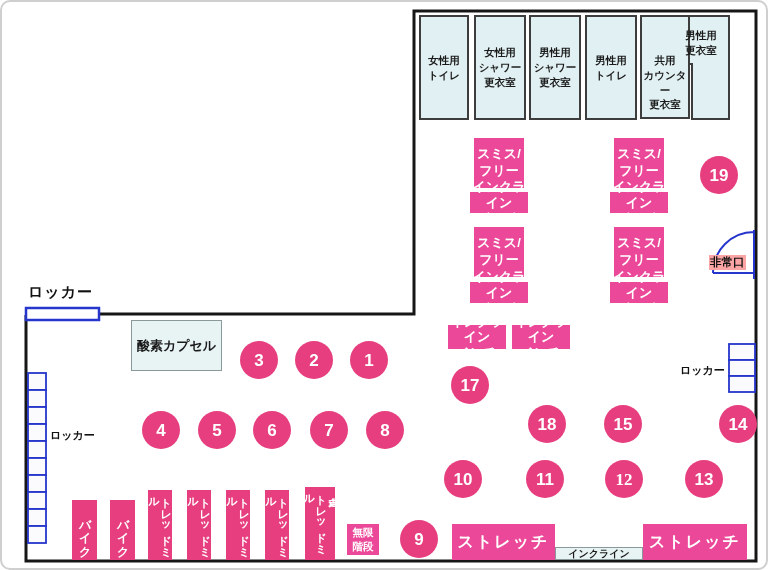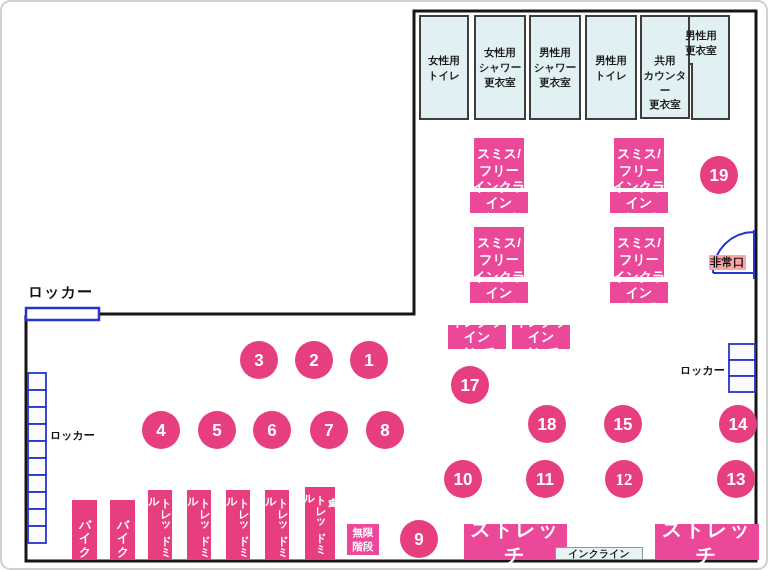--- a/index.html
+++ b/index.html
@@ -18,21 +18,21 @@
     position:absolute;box-sizing:border-box;display:flex;align-items:center;justify-content:center;
     text-align:center;font-size:10.5px;font-weight:700;color:#1a1a1a;line-height:1.4;white-space:pre-line;
   }
   .pinkbox{
     position:absolute;box-sizing:border-box;background:#ec4899;color:#fff;font-weight:700;
     display:flex;align-items:center;justify-content:center;text-align:center;
     white-space:pre-line;line-height:1.3;
   }
   .smith{font-size:13px;}
   .incline{font-size:13px;line-height:1.2;}
-  .stretch{font-size:20px;letter-spacing:2px;margin-left:12px;}
+  .stretch{font-size:16px;letter-spacing:2px;}
   .stairs{font-size:10.5px;line-height:1.3;}
   .vbox{
     position:absolute;box-sizing:border-box;background:#e63e7e;color:#fff;font-weight:700;
     display:flex;flex-direction:row;align-items:center;justify-content:center;
   }
   .vtext{writing-mode:vertical-rl;font-size:11px;line-height:1.1;}
   .vtext.small{font-size:9px;align-self:flex-start;padding-top:4px;}
   .circle{
     position:absolute;width:38px;height:38px;border-radius:50%;background:#e63e7e;color:#fff;
     font-weight:700;font-size:17px;display:flex;align-items:center;justify-content:center;line-height:1;
@@ -90,20 +90,21 @@
 シャワー
 更衣室</div>
   <div class="room" style="left:583px;top:13px;width:52px;height:105px;">男性用
 トイレ</div>
   <div class="room" style="left:638px;top:13px;width:50px;height:104px;align-items:flex-end;padding-bottom:5px;">共用
 カウンター
 更衣室</div>
   <div class="room-label" style="left:674px;top:24px;width:50px;height:34px;">男性用
 更衣室</div>
 
+  <div class="cyanbox" style="left:129px;top:318px;width:91px;height:51px;font-size:13px;">酸素カプセル</div>
 
   <div class="pinkbox smith" style="left:472px;top:136px;width:50px;height:50px;">スミス/
 フリー</div>
   <div class="pinkbox smith" style="left:612px;top:136px;width:50px;height:50px;">スミス/
 フリー</div>
   <div class="pinkbox smith" style="left:472px;top:225px;width:50px;height:50px;">スミス/
 フリー</div>
   <div class="pinkbox smith" style="left:612px;top:225px;width:50px;height:50px;">スミス/
 フリー</div>
 
@@ -125,21 +126,21 @@
   <div class="circle" style="left:238px;top:339px;">3</div>
   <div class="circle" style="left:140px;top:409px;">4</div>
   <div class="circle" style="left:196px;top:409px;">5</div>
   <div class="circle" style="left:251px;top:409px;">6</div>
   <div class="circle" style="left:308px;top:409px;">7</div>
   <div class="circle" style="left:364px;top:409px;">8</div>
   <div class="circle" style="left:398px;top:518px;">9</div>
   <div class="circle" style="left:442px;top:458px;">10</div>
   <div class="circle" style="left:524px;top:458px;">11</div>
   <div class="circle" style="left:603px;top:458px;font-family:Liberation Serif, serif;">12</div>
-  <div class="circle" style="left:715px;top:458px;">13</div>
+  <div class="circle" style="left:683px;top:458px;">13</div>
   <div class="circle" style="left:717px;top:403px;">14</div>
   <div class="circle" style="left:602px;top:403px;">15</div>
   <div class="circle" style="left:526px;top:403px;">18</div>
   <div class="circle" style="left:449px;top:364px;">17</div>
   <div class="circle" style="left:698px;top:154px;">19</div>
 
   <div class="floor-label" style="left:48px;top:426px;font-size:11px;">ロッカー</div>
   <div class="floor-label" style="left:678px;top:361px;font-size:11px;">ロッカー</div>
 
   <div class="exit-label" style="left:707px;top:253px;">非常口</div>

